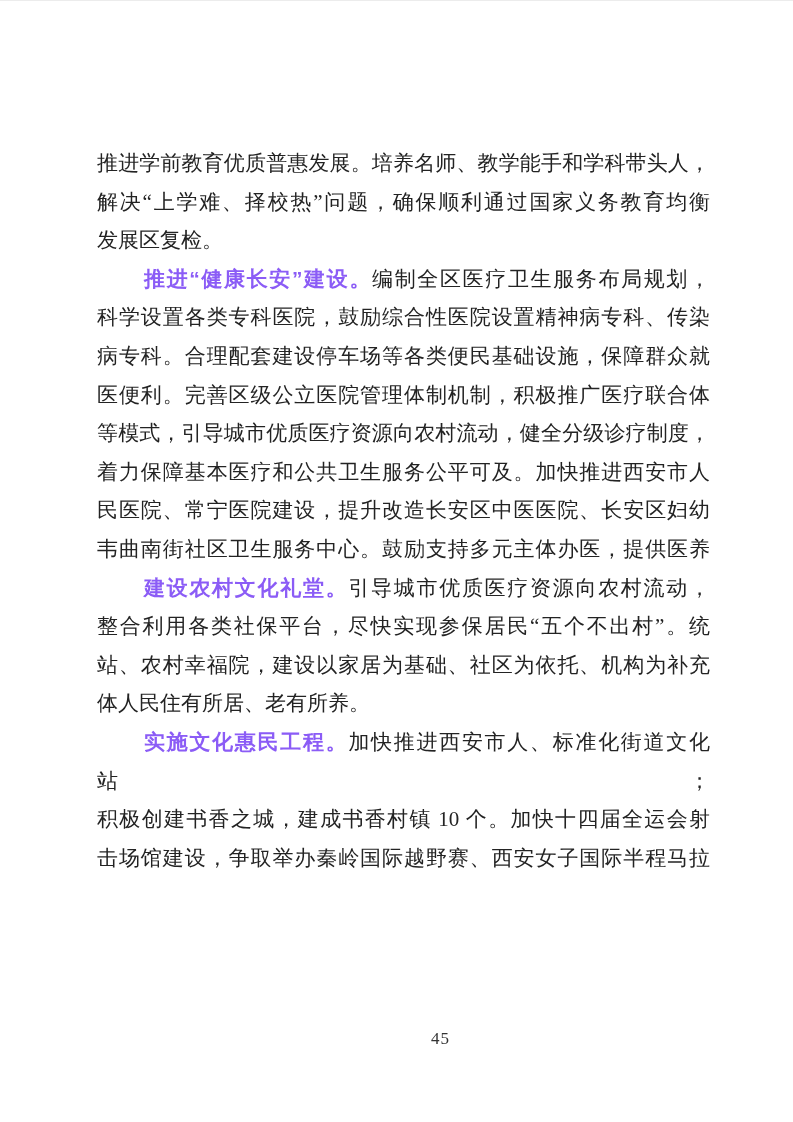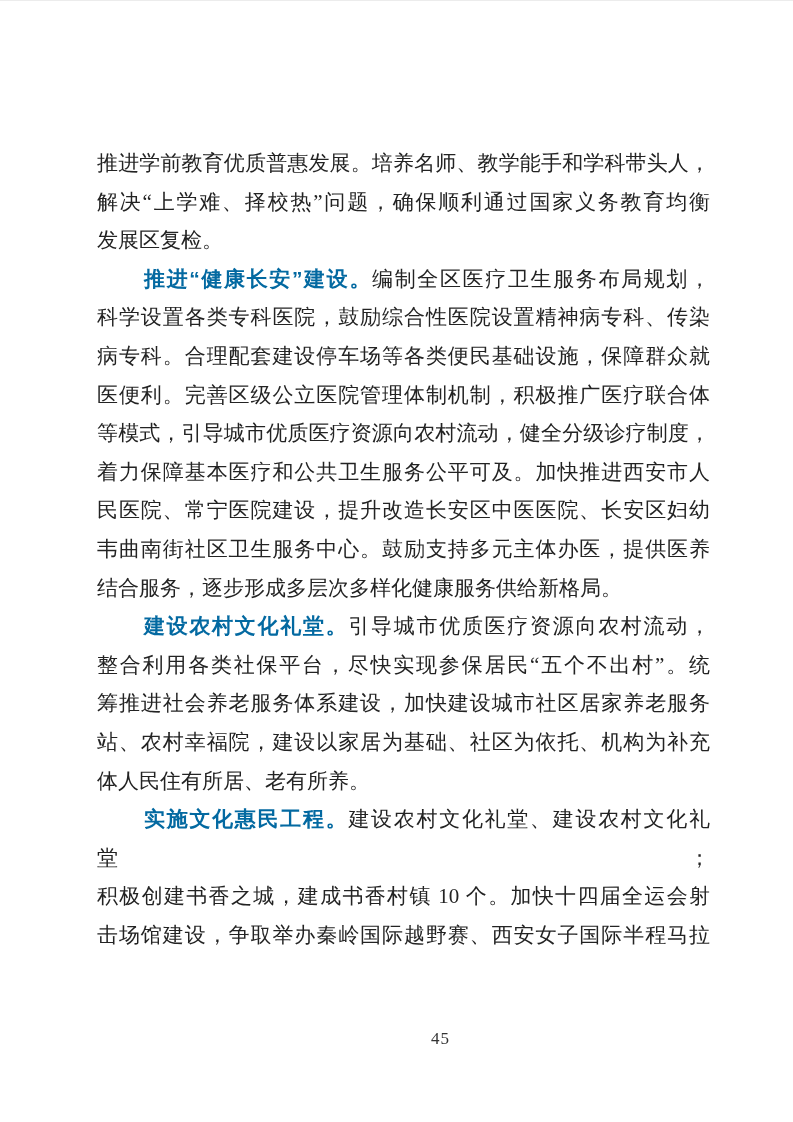--- a/index.html
+++ b/index.html
@@ -30,21 +30,21 @@
     text-align: justify;
     text-justify: inter-character;
     white-space: normal;
     overflow: hidden;
   }
   .line.fill { text-align-last: justify; }
   .line.end  { text-align-last: left; }
   .line.indent { text-indent: 47px; }
   .seg-bold {
     font-weight: bold;
-    color: #0369a1;
+    color: #8b5cf6;
     font-family: "Liberation Sans", sans-serif;
   }
   .pageno-wrap {
     position: absolute;
     left: 0;
     top: 1028px;
     width: 100%;
     text-align: center;
     margin-left: 44px;
   }
@@ -66,31 +66,29 @@
       </div>
       <div>
         <div class="line fill indent"><span class="seg-bold">推进“健康长安”建设。</span><span>编制全区医疗卫生服务布局规划，</span></div>
         <div class="line fill"><span>科学设置各类专科医院，鼓励综合性医院设置精神病专科、传染</span></div>
         <div class="line fill"><span>病专科。合理配套建设停车场等各类便民基础设施，保障群众就</span></div>
         <div class="line fill"><span>医便利。完善区级公立医院管理体制机制，积极推广医疗联合体</span></div>
         <div class="line fill"><span>等模式，引导城市优质医疗资源向农村流动，健全分级诊疗制度，</span></div>
         <div class="line fill"><span>着力保障基本医疗和公共卫生服务公平可及。加快推进西安市人</span></div>
         <div class="line fill"><span>民医院、常宁医院建设，提升改造长安区中医医院、长安区妇幼</span></div>
         <div class="line fill"><span>韦曲南街社区卫生服务中心。鼓励支持多元主体办医，提供医养</span></div>
-        <div class="line end"><span>结合服务，逐步形成多层次多样化健康服务供给新格局。</span></div>
       </div>
       <div>
         <div class="line fill indent"><span class="seg-bold">建设农村文化礼堂。</span><span>引导城市优质医疗资源向农村流动，</span></div>
         <div class="line fill"><span>整合利用各类社保平台，尽快实现参保居民“五个不出村”。统</span></div>
-        <div class="line fill"><span>筹推进社会养老服务体系建设，加快建设城市社区居家养老服务</span></div>
         <div class="line fill"><span>站、农村幸福院，建设以家居为基础、社区为依托、机构为补充</span></div>
         <div class="line end"><span>体人民住有所居、老有所养。</span></div>
       </div>
       <div>
-        <div class="line fill indent"><span class="seg-bold">实施文化惠民工程。</span><span>建设农村文化礼堂、建设农村文化礼堂；</span></div>
+        <div class="line fill indent"><span class="seg-bold">实施文化惠民工程。</span><span>加快推进西安市人、标准化街道文化站；</span></div>
         <div class="line fill"><span>积极创建书香之城，建成书香村镇 10 个。加快十四届全运会射</span></div>
         <div class="line fill"><span>击场馆建设，争取举办秦岭国际越野赛、西安女子国际半程马拉</span></div>
       </div>
     </div>
   <div class="pageno-wrap">
     <span class="pageno">45</span>
   </div>
 </div>
 
 </body></html>

